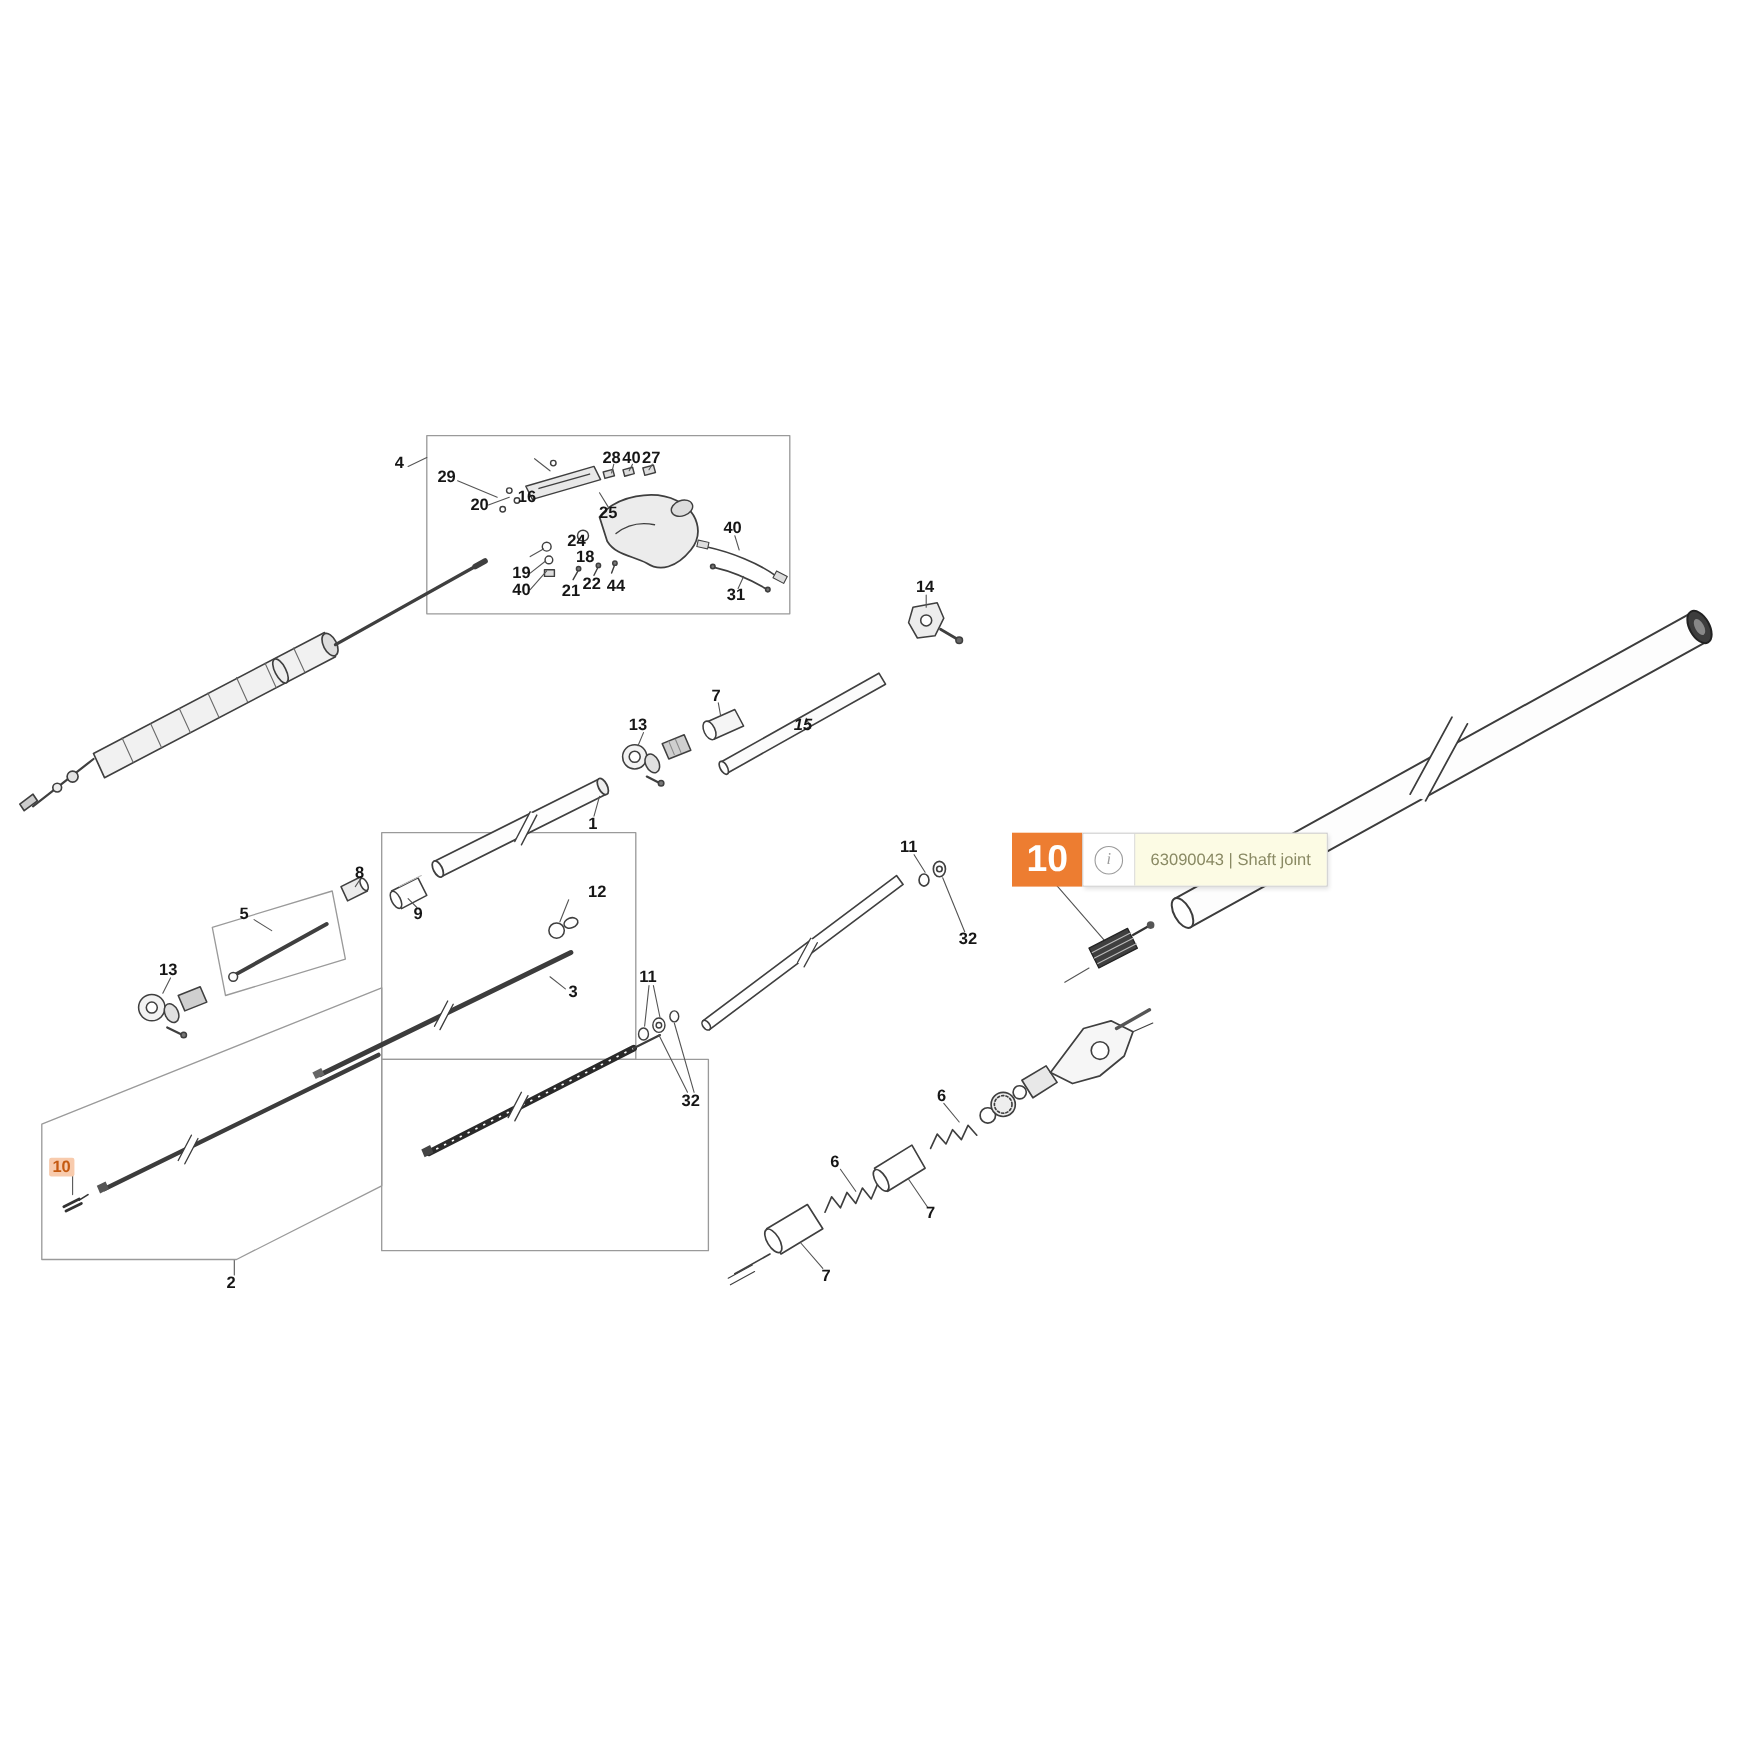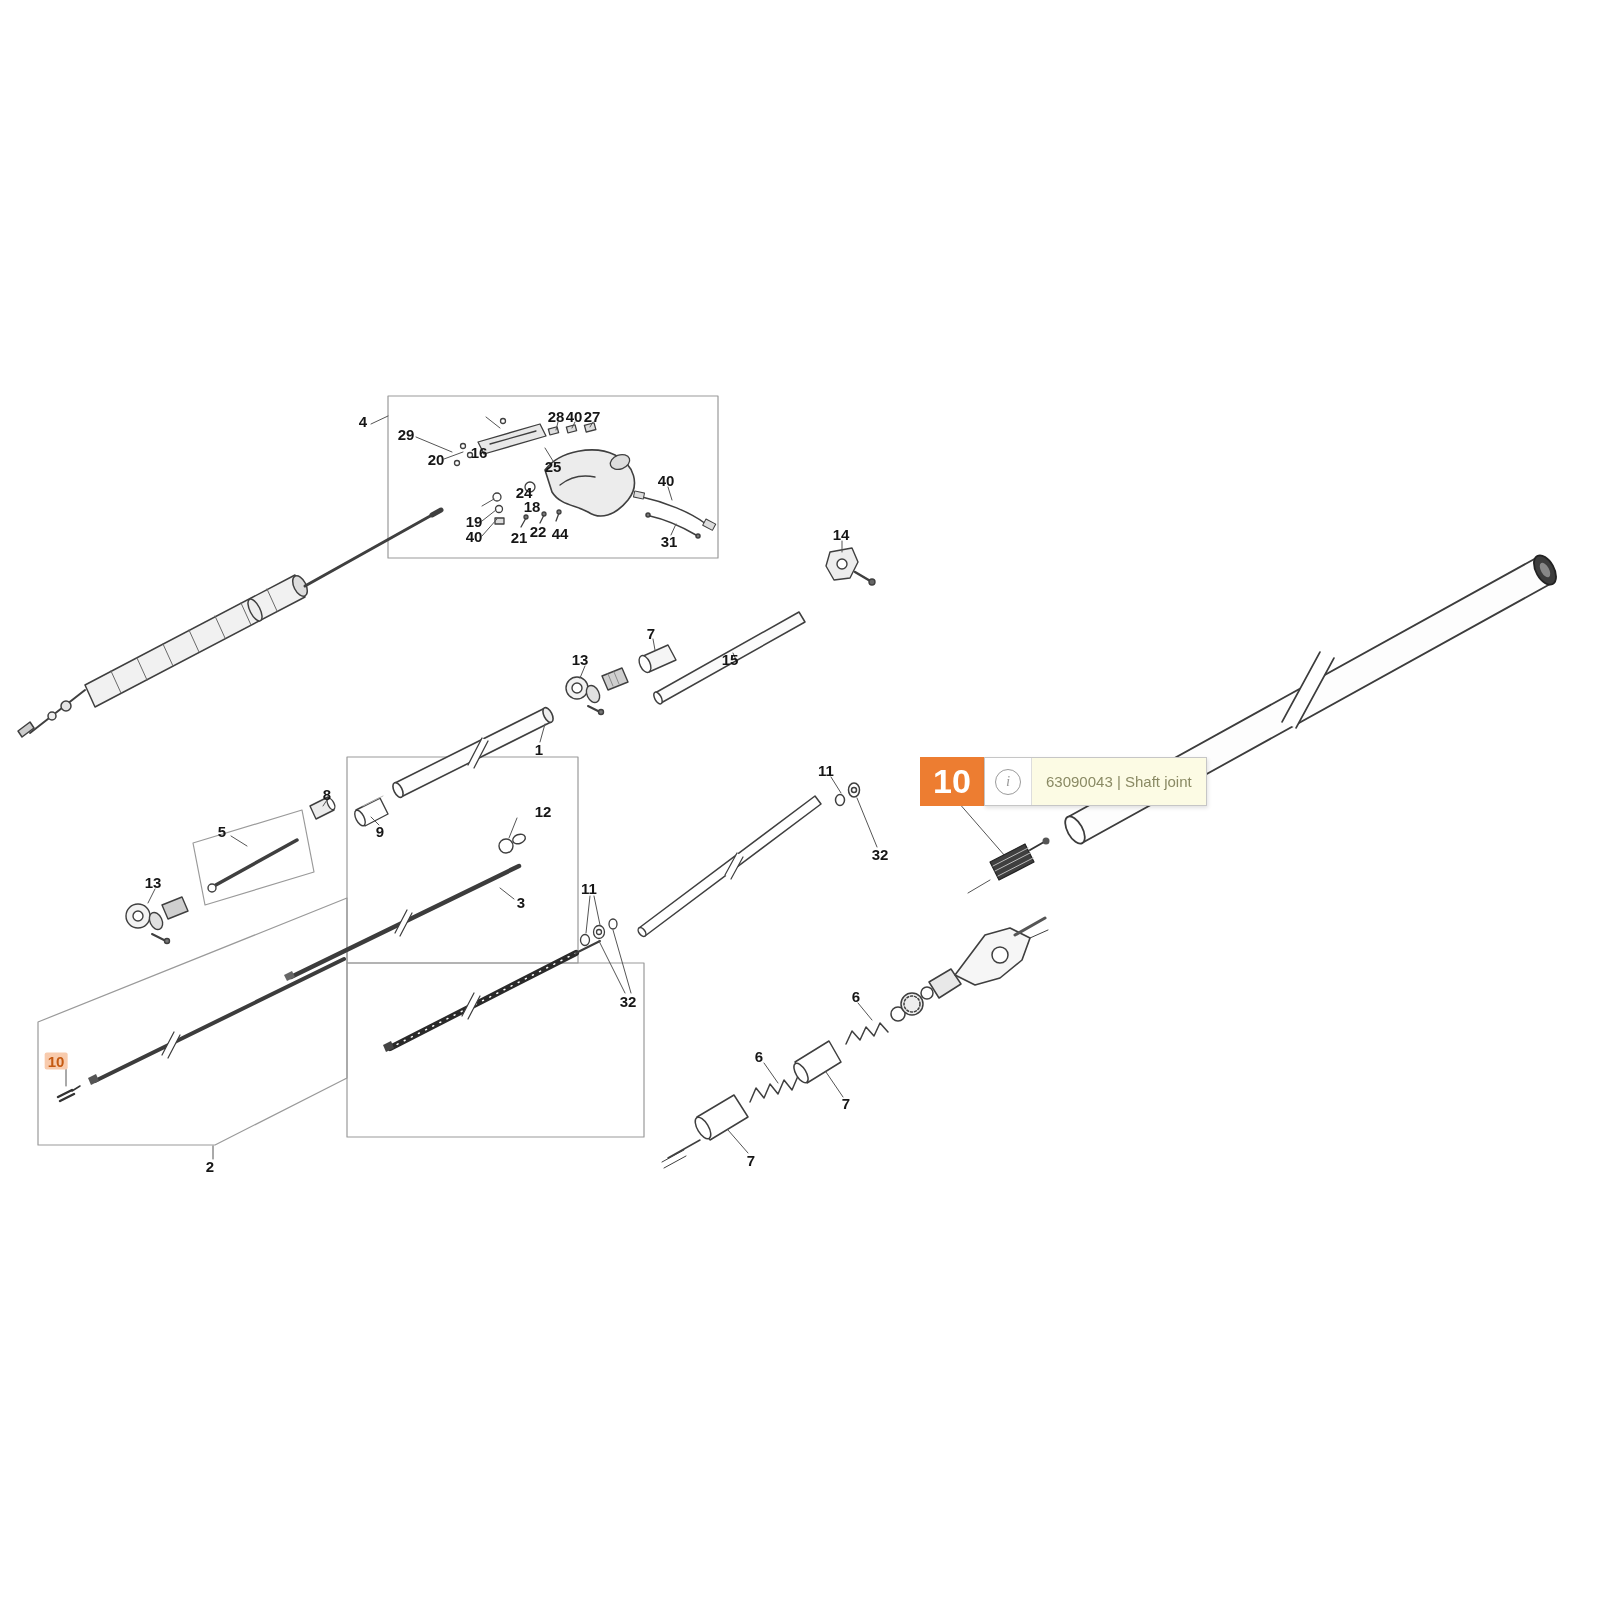--- a/index.html
+++ b/index.html
@@ -297,21 +297,21 @@
       <span class="callout" style="left: 474px; top: 521px; pointer-events: auto;">19</span>
       <span class="callout" style="left: 474px; top: 536px; pointer-events: auto;">40</span>
       <span class="callout" style="left: 519px; top: 537px; pointer-events: auto;">21</span>
       <span class="callout" style="left: 538px; top: 531px; pointer-events: auto;">22</span>
       <span class="callout" style="left: 560px; top: 533px; pointer-events: auto;">44</span>
       <span class="callout" style="left: 666px; top: 480px; pointer-events: auto;">40</span>
       <span class="callout" style="left: 669px; top: 541px; pointer-events: auto;">31</span>
       <span class="callout" style="left: 841px; top: 534px; pointer-events: auto;">14</span>
       <span class="callout" style="left: 580px; top: 659px; pointer-events: auto;">13</span>
       <span class="callout" style="left: 651px; top: 633px; pointer-events: auto;">7</span>
-      <span class="callout" style="left: 730px; top: 659px; pointer-events: auto;">15</span>
+      <span class="callout" style="left: 730px; top: 659px; pointer-events: auto; font-style: italic;">15</span>
       <span class="callout" style="left: 539px; top: 749px; pointer-events: auto;">1</span>
       <span class="callout" style="left: 327px; top: 794px; pointer-events: auto;">8</span>
       <span class="callout" style="left: 380px; top: 831px; pointer-events: auto;">9</span>
       <span class="callout" style="left: 222px; top: 831px; pointer-events: auto;">5</span>
       <span class="callout" style="left: 543px; top: 811px; pointer-events: auto;">12</span>
       <span class="callout" style="left: 826px; top: 770px; pointer-events: auto;">11</span>
       <span class="callout" style="left: 880px; top: 854px; pointer-events: auto;">32</span>
       <span class="callout" style="left: 153px; top: 882px; pointer-events: auto;">13</span>
       <span class="callout" style="left: 521px; top: 902px; pointer-events: auto;">3</span>
       <span class="callout" style="left: 589px; top: 888px; pointer-events: auto;">11</span>

